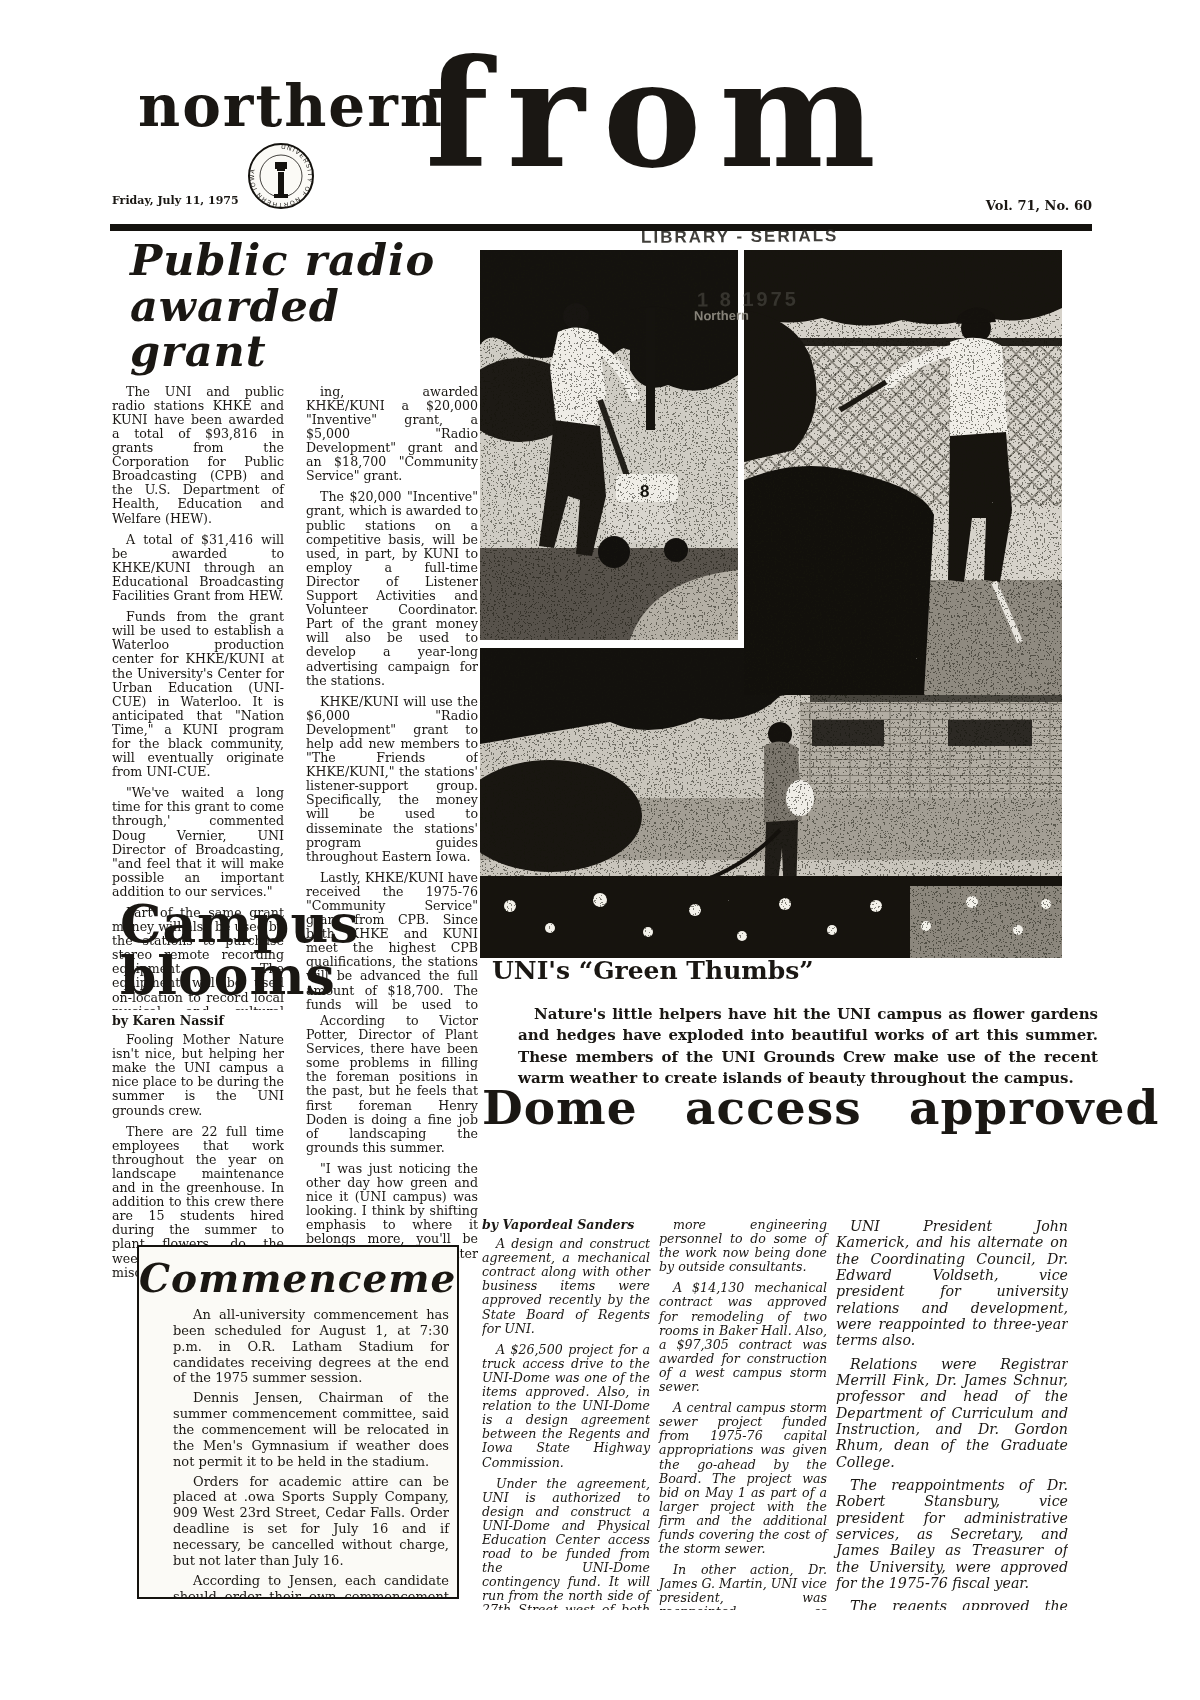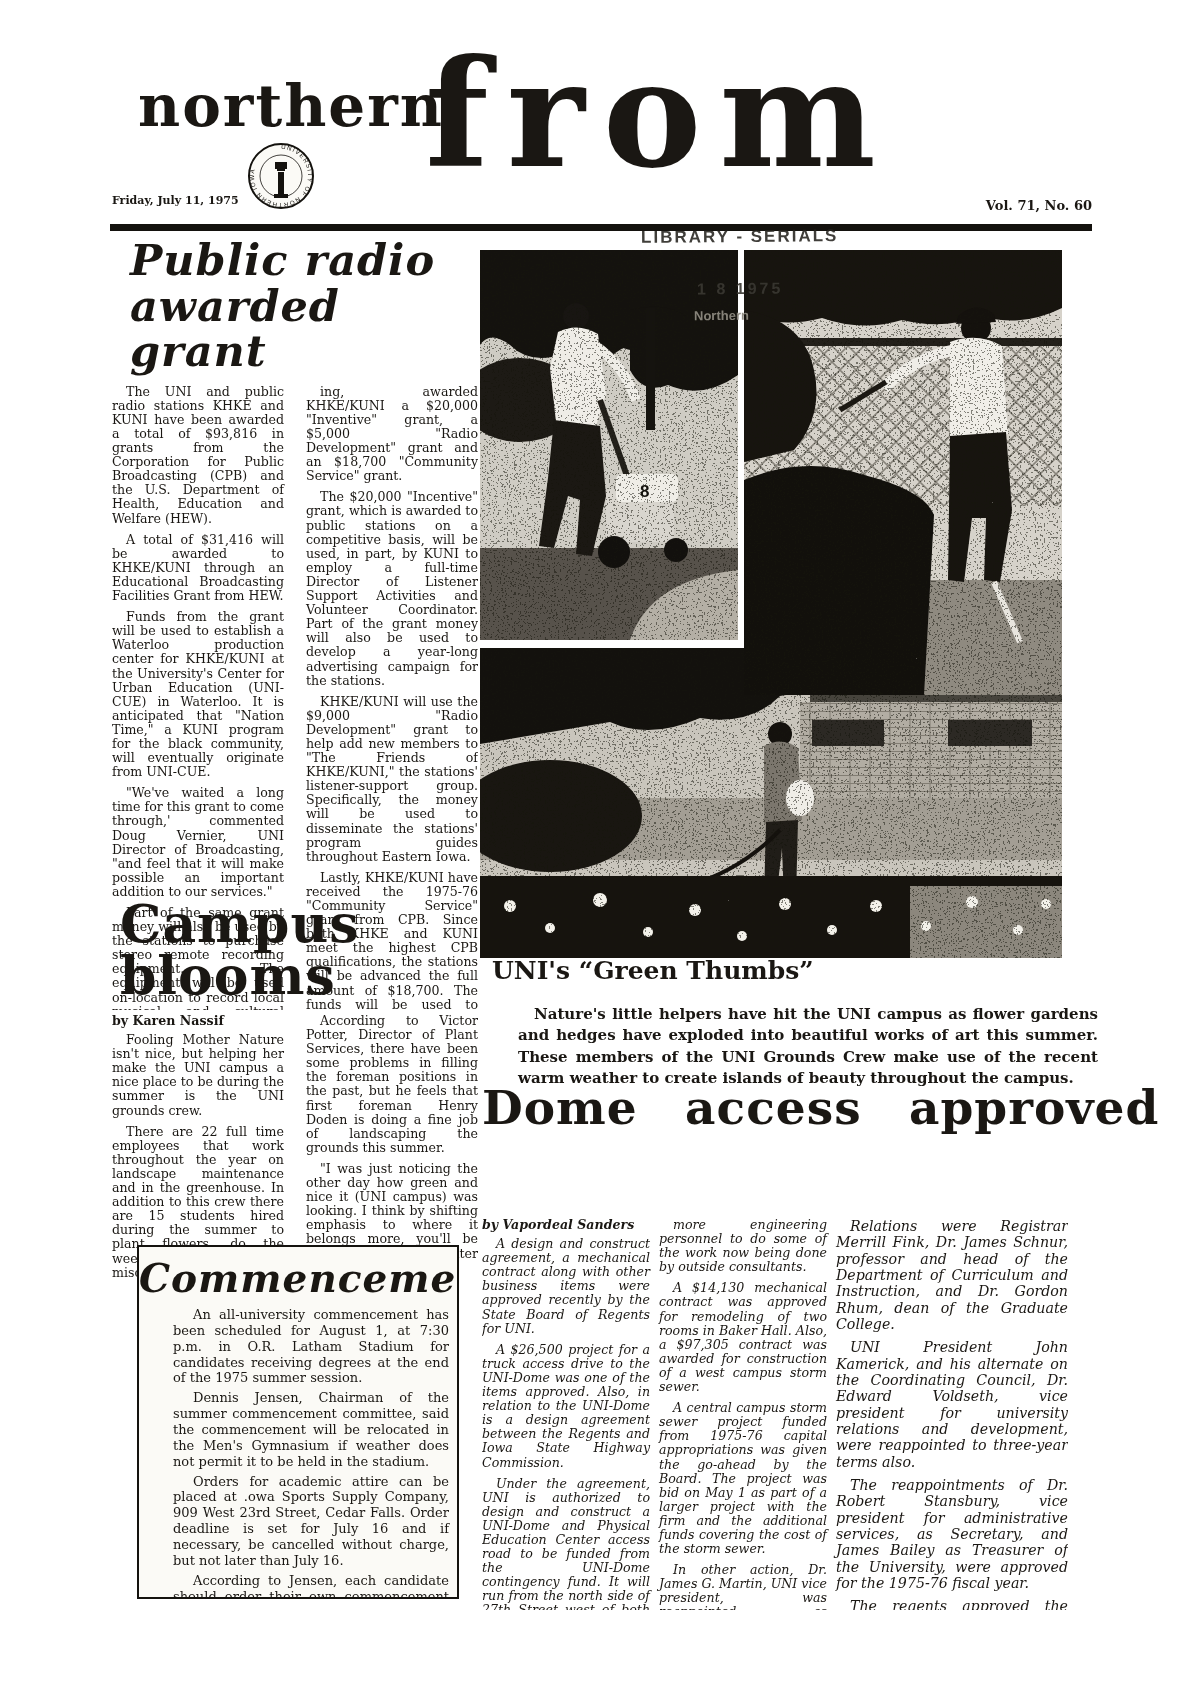--- a/index.html
+++ b/index.html
@@ -8,21 +8,21 @@
   
   .mast-northern{position:absolute;left:138px;top:72px;font-size:58px;font-weight:700;letter-spacing:2px;}
   .mast-iowan{position:absolute;left:425px;top:40px;font-size:148px;font-weight:700;letter-spacing:18px;line-height:1;}
   .mast-date{position:absolute;left:112px;top:194px;font-size:11px;font-weight:700;}
   .mast-vol{position:absolute;right:108px;top:198px;font-size:13px;font-weight:700;}
   .mast-seal{position:absolute;left:246px;top:138px;width:70px;height:76px;}
   .mast-rule{position:absolute;left:110px;top:224px;width:982px;height:7px;background:#14120e;}
   
   .stamp{position:absolute;font-family:"Liberation Sans",sans-serif;font-weight:700;color:#26241f;z-index:30;transform:rotate(-0.5deg);}
   .stamp-1{left:641px;top:227px;font-size:17px;letter-spacing:2px;opacity:.88;}
-  .stamp-2{left:697px;top:280px;font-size:16px;letter-spacing:3px;color:#3a3832;opacity:.9;}
+  .stamp-2{left:697px;top:288px;font-size:20px;letter-spacing:3px;color:#3a3832;opacity:.9;}
   .stamp-3{left:694px;top:308px;font-size:13px;color:#8d897f;opacity:.95;}
   
   .cols{display:flex;gap:22px;}
   .col{width:176px;font-size:12.6px;line-height:1.12;}
   .col p{margin:0 0 7px;text-indent:14px;text-align:justify;}
   .byline{font-weight:700;text-align:center;text-indent:0 !important;margin:0 0 5px !important;}
   
   .radio{position:absolute;left:112px;top:238px;width:366px;}
   .radio h1{margin:0 0 10px 18px;font-size:43px;line-height:1.06;font-style:italic;font-weight:700;letter-spacing:1px;}
   .radio .cols{height:625px;overflow:hidden;}
@@ -196,21 +196,21 @@
         <p>The UNI and public radio stations KHKE and KUNI have been awarded a total of $93,816 in grants from the Corporation for Public Broadcasting (CPB) and the U.S. Department of Health, Education and Welfare (HEW).</p>
         <p>A total of $31,416 will be awarded to KHKE/KUNI through an Educational Broadcasting Facilities Grant from HEW.</p>
         <p>Funds from the grant will be used to establish a Waterloo production center for KHKE/KUNI at the University's Center for Urban Education (UNI-CUE) in Waterloo. It is anticipated that "Nation Time," a KUNI program for the black community, will eventually originate from UNI-CUE.</p>
         <p>"We've waited a long time for this grant to come through,' commented Doug Vernier, UNI Director of Broadcasting, "and feel that it will make possible an important addition to our services."</p>
         <p>Part of the same grant money will also be used by the stations to purchase stereo remote recording equipment. The equipment will be used on-location to record local musical and cultural performances.</p>
 
       </div>
       <div class="col">
         <p>ing, awarded KHKE/KUNI a $20,000 "Inventive" grant, a $5,000 "Radio Development" grant and an $18,700 "Community Service" grant.</p>
         <p>The $20,000 "Incentive" grant, which is awarded to public stations on a competitive basis, will be used, in part, by KUNI to employ a full-time Director of Listener Support Activities and Volunteer Coordinator. Part of the grant money will also be used to develop a year-long advertising campaign for the stations.</p>
-        <p>KHKE/KUNI will use the $9,000 "Radio Development" grant to help add new members to "The Friends of KHKE/KUNI," the stations' listener-support group. Specifically, the money will be used to disseminate the stations' program guides throughout Eastern Iowa.</p>
+        <p>KHKE/KUNI will use the $6,000 "Radio Development" grant to help add new members to "The Friends of KHKE/KUNI," the stations' listener-support group. Specifically, the money will be used to disseminate the stations' program guides throughout Eastern Iowa.</p>
         <p>Lastly, KHKE/KUNI have received the 1975-76 "Community Service" grant from CPB. Since both KHKE and KUNI meet the highest CPB qualifications, the stations will be advanced the full amount of $18,700. The funds will be used to continue existing grant-funded staff positions at the stations.</p>
 
       </div>
     </div>
   </div>
 
   <div class="blooms">
     <h1>Campus blooms</h1>
     <div class="cols">
       <div class="col">
@@ -242,22 +242,22 @@
         <p>Under the agreement, UNI is authorized to design and construct a UNI-Dome and Physical Education Center access road to be funded from the UNI-Dome contingency fund. It will run from the north side of 27th Street west of both buildings and then turn east to Hudson Road.</p>
 
       </div>
       <div class="col c2">
         <p>more engineering personnel to do some of the work now being done by outside consultants.</p>
         <p>A $14,130 mechanical contract was approved for remodeling of two rooms in Baker Hall. Also, a $97,305 contract was awarded for construction of a west campus storm sewer.</p>
         <p>A central campus storm sewer project funded from 1975-76 capital appropriations was given the go-ahead by the Board. The project was bid on May 1 as part of a larger project with the firm and the additional funds covering the cost of the storm sewer.</p>
         <p>In other action, Dr. James G. Martin, UNI vice president, was reappointed as representative from UNI on the Interinstitutional Committee on Educational Coordination for a three-year term. Appointed to three-year terms from UNI on the Committee on Educational</p>
       </div>
       <div class="col c3">
+        <p>UNI President John Kamerick, and his alternate on the Coordinating Council, Dr. Edward Voldseth, vice president for university relations and development, were reappointed to three-year terms also.</p>
         <p>Relations were Registrar Merrill Fink, Dr. James Schnur, professor and head of the Department of Curriculum and Instruction, and Dr. Gordon Rhum, dean of the Graduate College.</p>
-        <p>UNI President John Kamerick, and his alternate on the Coordinating Council, Dr. Edward Voldseth, vice president for university relations and development, were reappointed to three-year terms also.</p>
         <p>The reappointments of Dr. Robert Stansbury, vice president for administrative services, as Secretary, and James Bailey as Treasurer of the University, were approved for the 1975-76 fiscal year.</p>
         <p>The regents approved the change in designation of the Department of Business to a School of Business. Other business included the approval of 1975-76 tenant property rental on 16 University properties.</p>
       </div>
     </div>
   </div>
 
   <div class="comm">
     <h2>Commencement</h2>
     <div class="body">
       <p>An all-university commencement has been scheduled for August 1, at 7:30 p.m. in O.R. Latham Stadium for candidates receiving degrees at the end of the 1975 summer session.</p>

